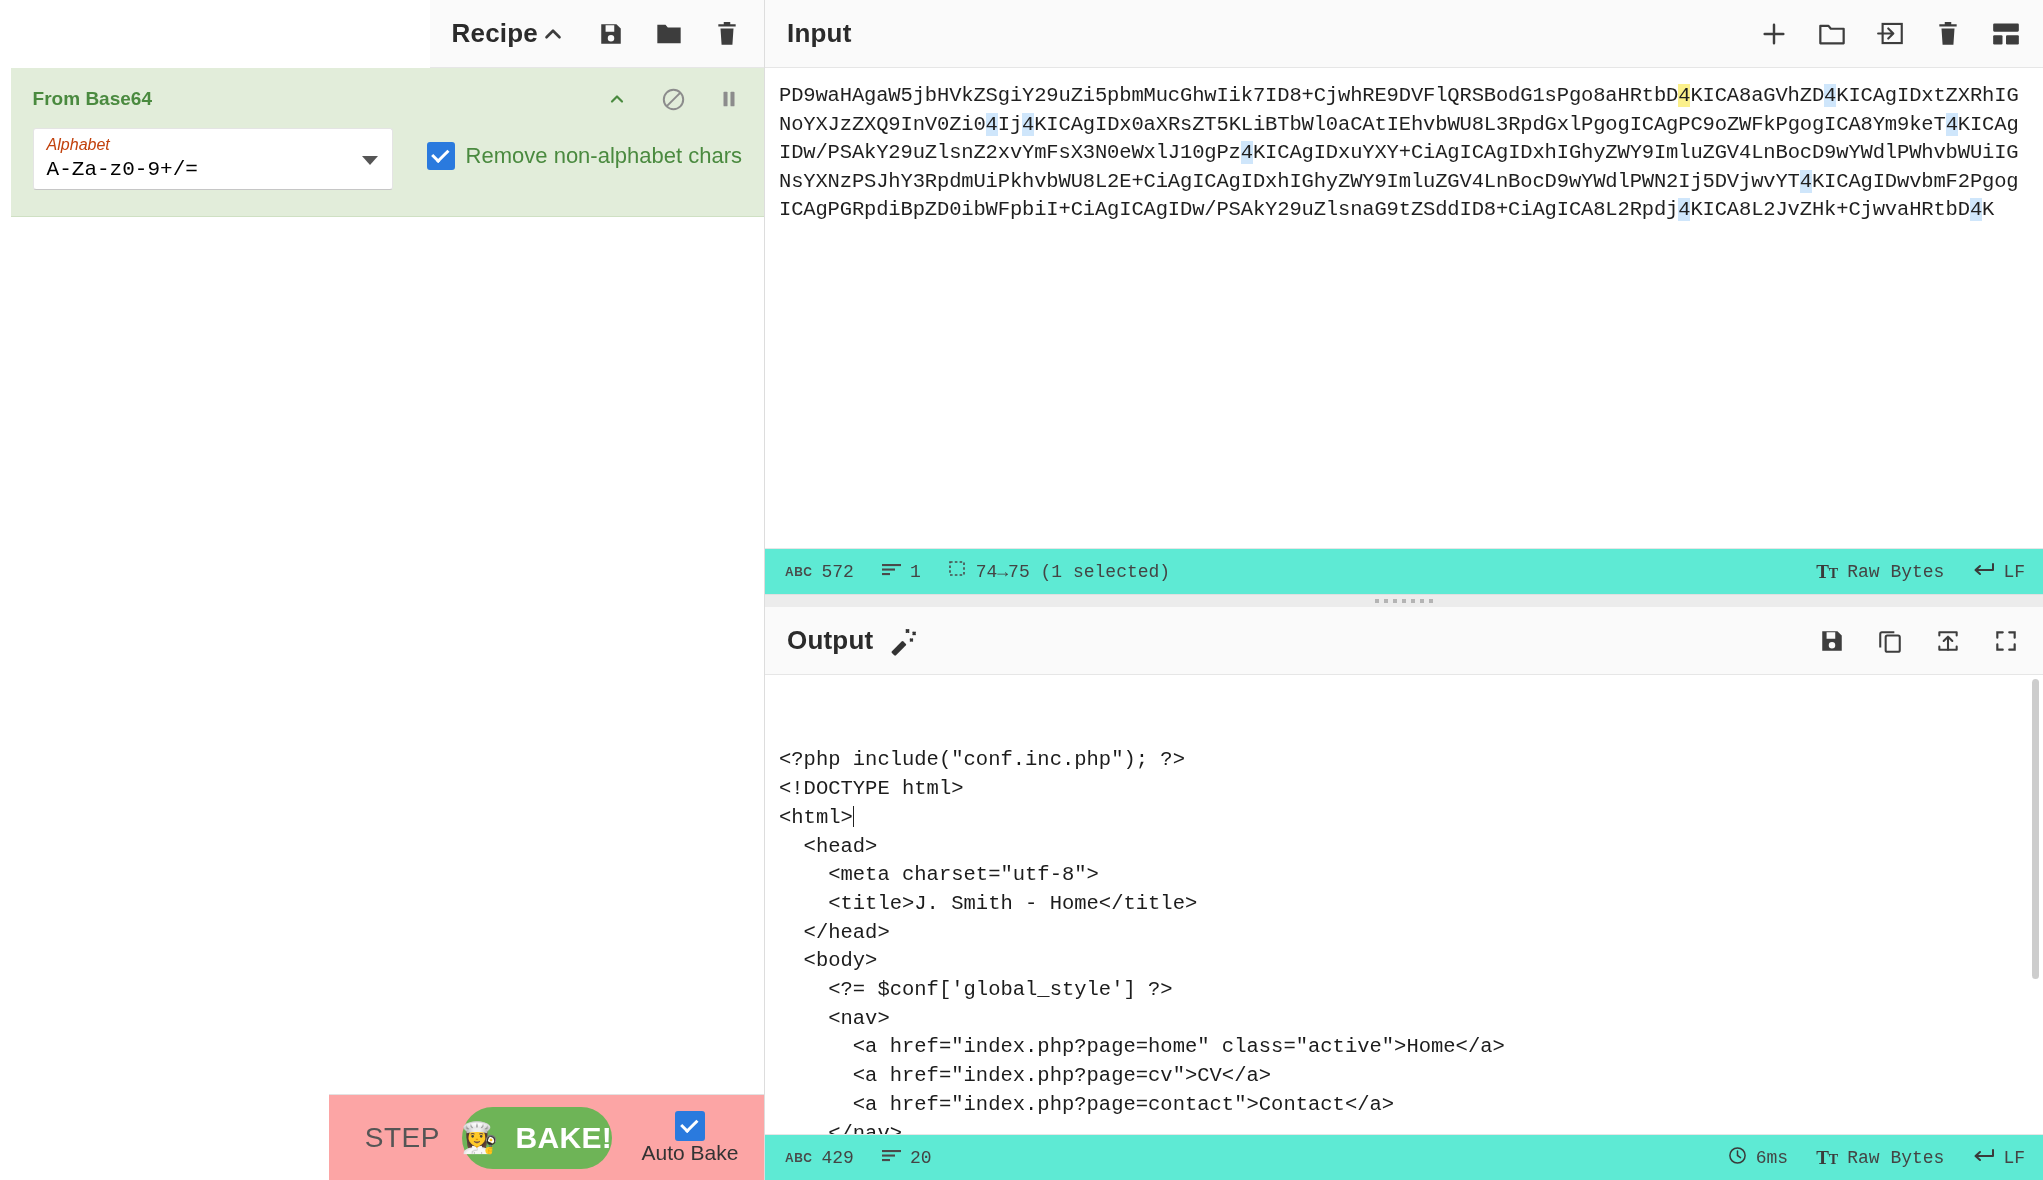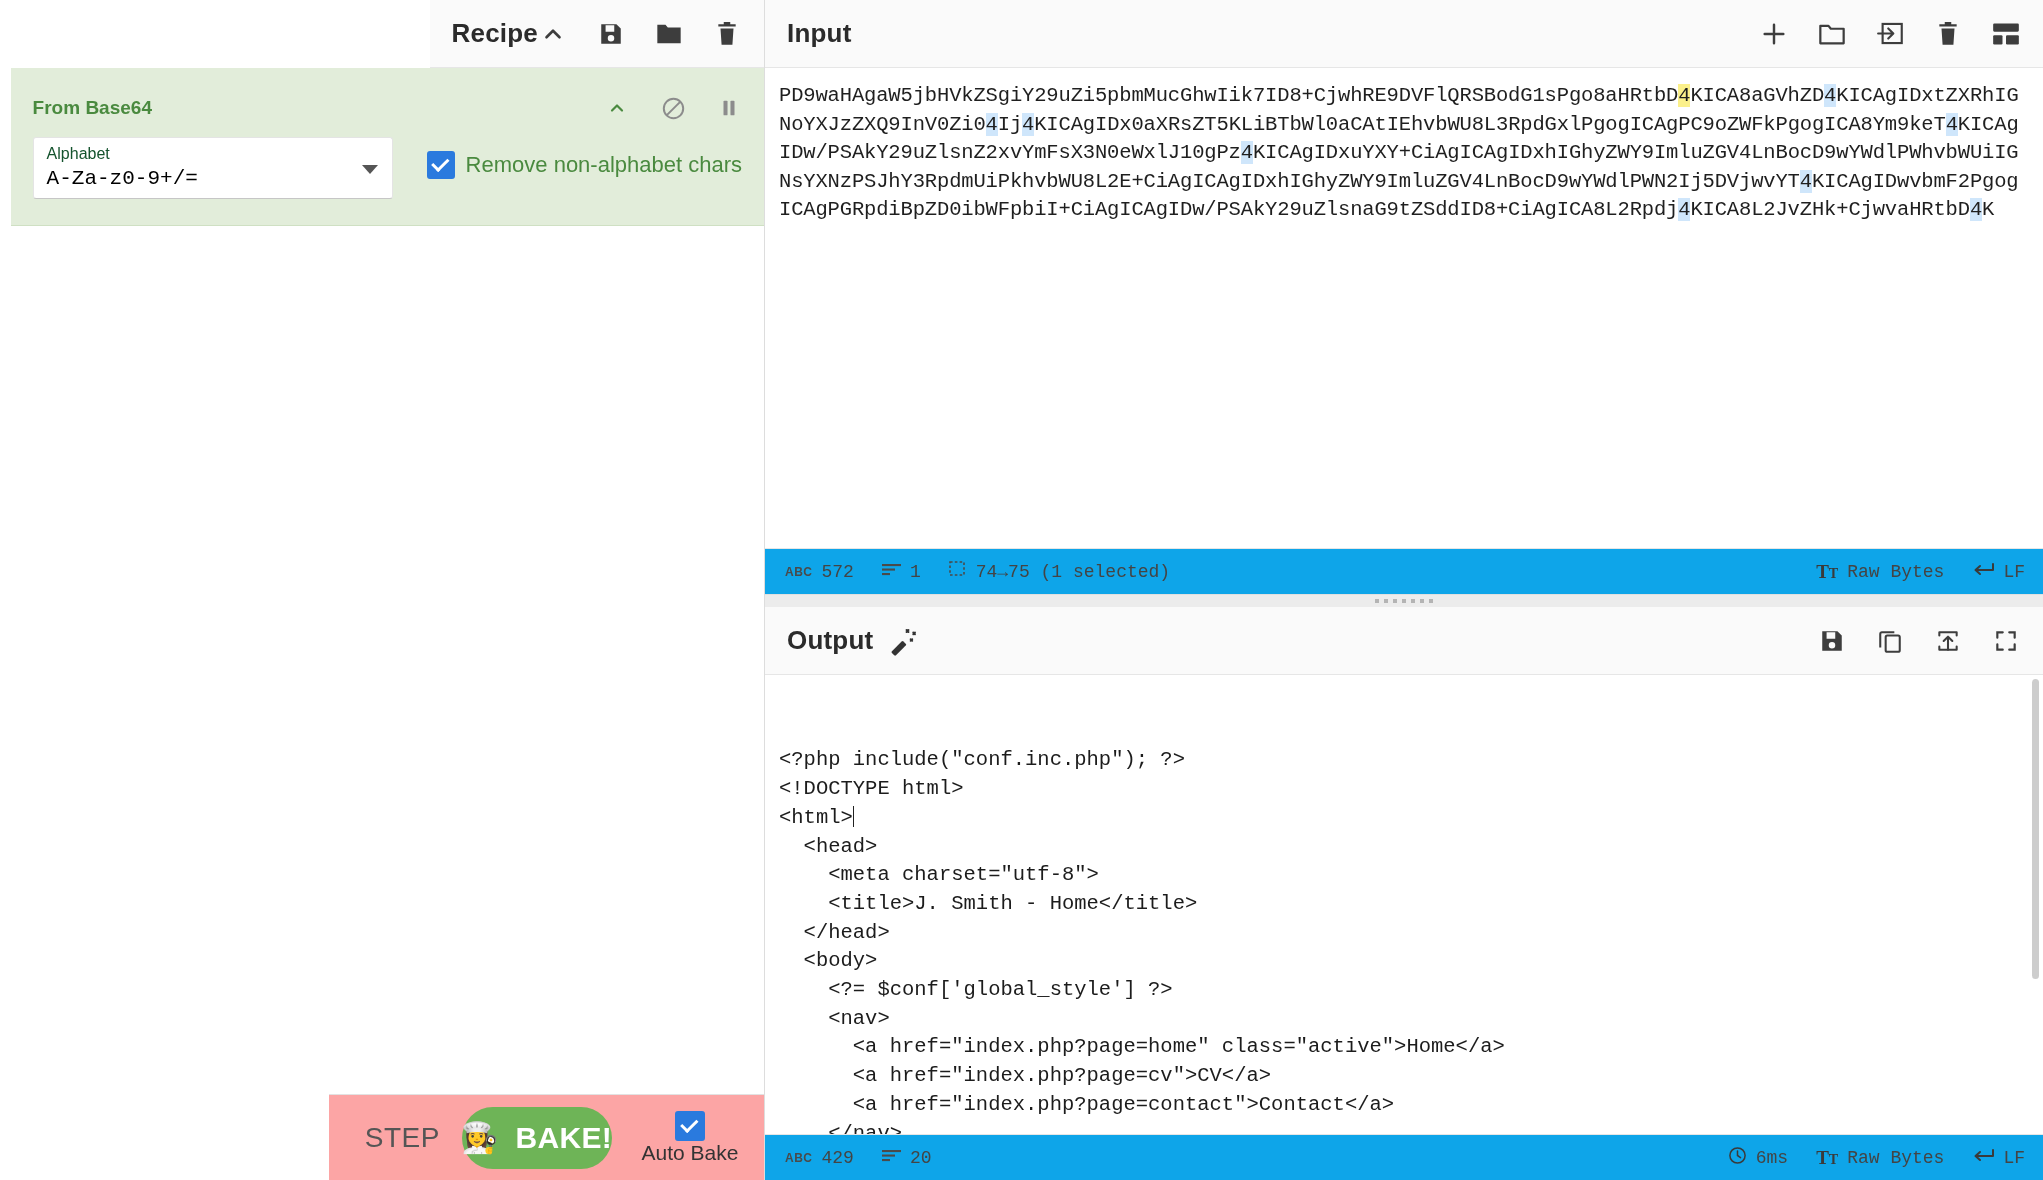--- a/index.html
+++ b/index.html
@@ -33,38 +33,38 @@
   }
   .title-icons { margin-left: auto; display: flex; align-items: center; gap: 28px; }
   .ticon { width: 30px; height: 30px; display: flex; align-items: center; justify-content: center; color: #3d3d3d; }
   .ticon svg { display: block; }
 
   
   #rec-list { flex: 1 1 auto; overflow: hidden; background: #fff; }
   .operation {
     background: #e2edda;
     border-bottom: 1px solid #cfe0c3;
-    padding: 27px 22px 26px 22px;
+    padding: 18px 22px 26px 22px;
   }
   .op-head { display: flex; align-items: center; }
   .op-title { font-size: 19px; font-weight: bold; color: #4a8a3f; }
   .op-icons { margin-left: auto; display: flex; align-items: center; gap: 30px; }
   .op-ic { width: 26px; height: 26px; display: flex; align-items: center; justify-content: center; }
 
   .op-args { display: flex; align-items: flex-start; margin-top: 16px; gap: 34px; }
   .arg-select {
     position: relative;
     width: 360px; height: 62px;
     background: #fff;
     border: 1px solid #e4e4e4;
     border-bottom: 1px solid #c6c6c6;
     border-radius: 3px;
     padding: 6px 34px 0 13px;
   }
-  .arg-label { font-size: 16px; color: #14532d; line-height: 20px; }
+  .arg-label { font-size: 16px; color: #c2410c; line-height: 20px; font-style: italic; }
   .arg-value {
     font-family: "Liberation Mono", monospace;
     font-size: 21px; color: #000000; line-height: 28px; margin-top: 1px;
   }
   .caret {
     position: absolute; right: 14px; top: 27px;
     width: 0; height: 0;
     border-left: 8px solid transparent;
     border-right: 8px solid transparent;
     border-top: 9px solid #555;
@@ -125,21 +125,21 @@
     font-size: 20.5px; line-height: 28.5px;
     color: #1f1f1f; word-break: break-all;
     letter-spacing: -0.15px;
   }
   .hl-blue { background: #cfe6fb; }
   .hl-yellow { background: #fbf08a; }
 
   .status-bar {
     flex: 0 0 46px; height: 46px;
     display: flex; align-items: center;
-    background: #0ea5e9; border-top: 1px solid #e6e6e6;
+    background: #5eead4; border-top: 1px solid #e6e6e6;
     padding: 0 18px 0 20px;
     font-family: "Liberation Mono", monospace;
     font-size: 18px; color: #444;
   }
   .sb-item { display: flex; align-items: center; gap: 9px; margin-right: 28px; }
   .sb-right { margin-left: auto; display: flex; align-items: center; }
   .sb-right .sb-item { margin-right: 0; margin-left: 28px; }
   .sb-abc {
     font-family: "Liberation Sans", sans-serif;
     font-size: 12px; font-weight: bold; color: #4a4a4a;

